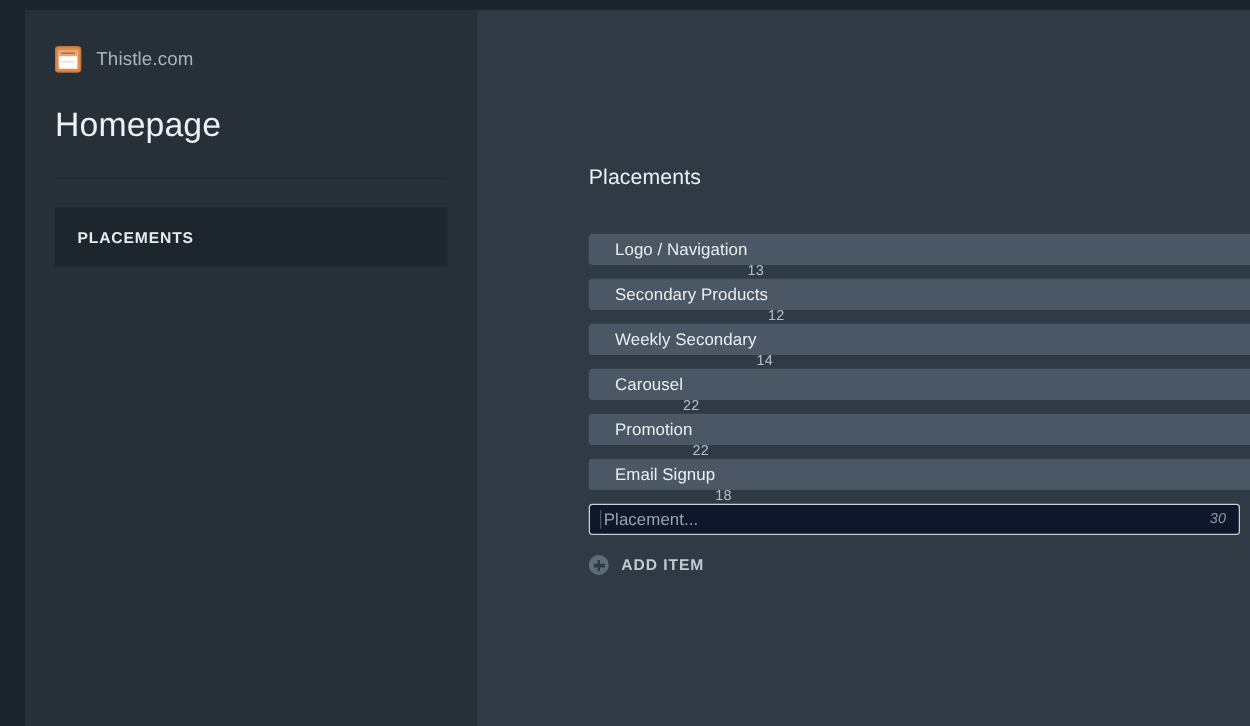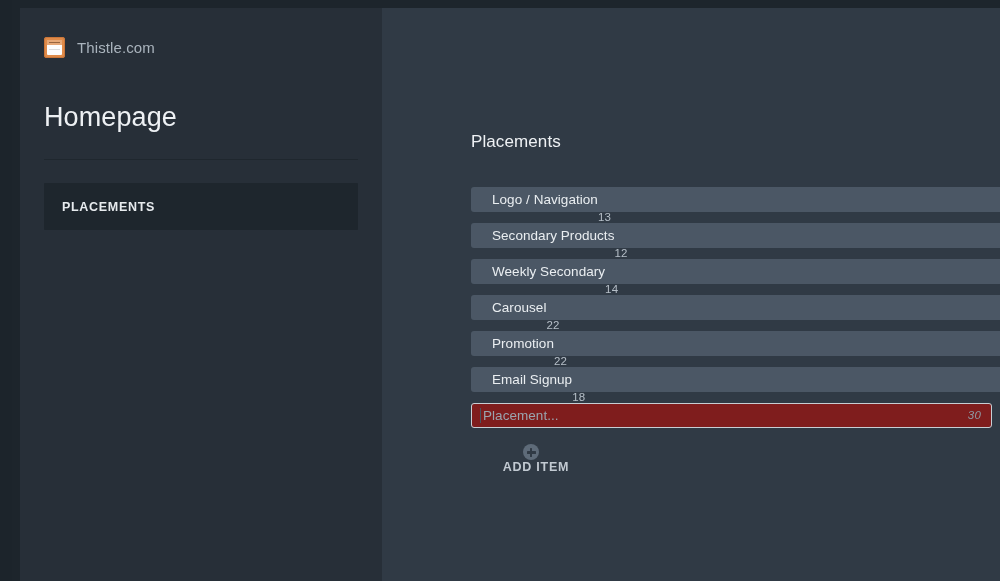--- a/index.html
+++ b/index.html
@@ -89,21 +89,21 @@
   }
 
   .brand-name {
     margin-left: 12px;
     font-size: 15px;
     color: #aab4bd;
     letter-spacing: .1px;
   }
 
   .page-title {
-    margin-top: 39px;
+    margin-top: 22px;
     font-size: 27px;
     color: #eef1f4;
     font-weight: 400;
     letter-spacing: .1px;
     line-height: 1.2;
   }
 
   .divider {
     margin-top: 26px;
     height: 1px;
@@ -185,21 +185,21 @@
     font-size: 11.5px;
     color: #b6bfc8;
     letter-spacing: .2px;
     line-height: 1;
     margin-top: 37px;
   }
 
   .placement-input-row {
     width: 521px;
     height: 25px;
-    background: #7f1d1d;
+    background: #0f172a;
     border: 1px solid #c7ced4;
     border-radius: 3px;
     box-sizing: border-box;
     display: flex;
     align-items: center;
     justify-content: space-between;
     padding: 0 10px 0 8px;
     margin-top: 0px;
     position: relative;
   }
@@ -228,21 +228,20 @@
     line-height: 1;
     font-style: italic;
   }
 
   .add-item {
     display: flex;
     align-items: center;
     margin-top: 16px;
     width: 120px;
     cursor: default;
-    flex-direction: column;
   }
 
   .plus-icon {
     width: 16px;
     height: 16px;
     flex: 0 0 16px;
     position: relative;
   }
   .plus-icon .circ {
     position: absolute;

